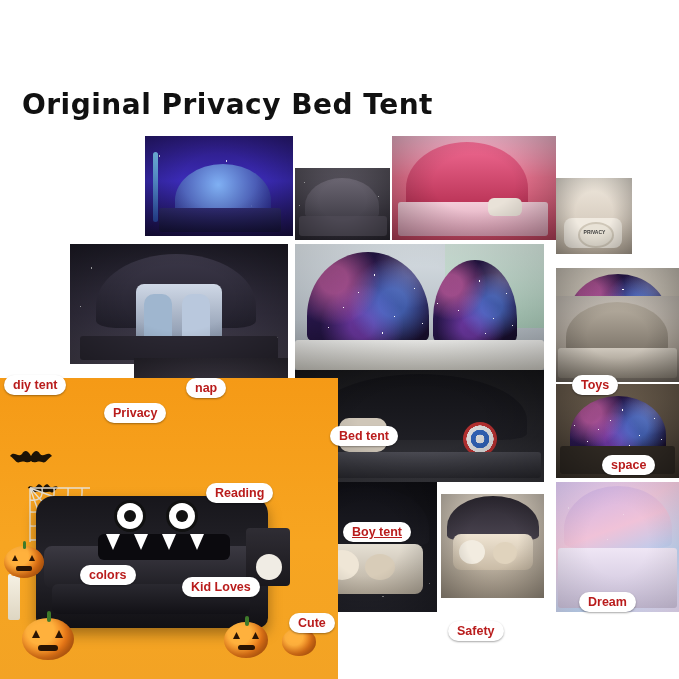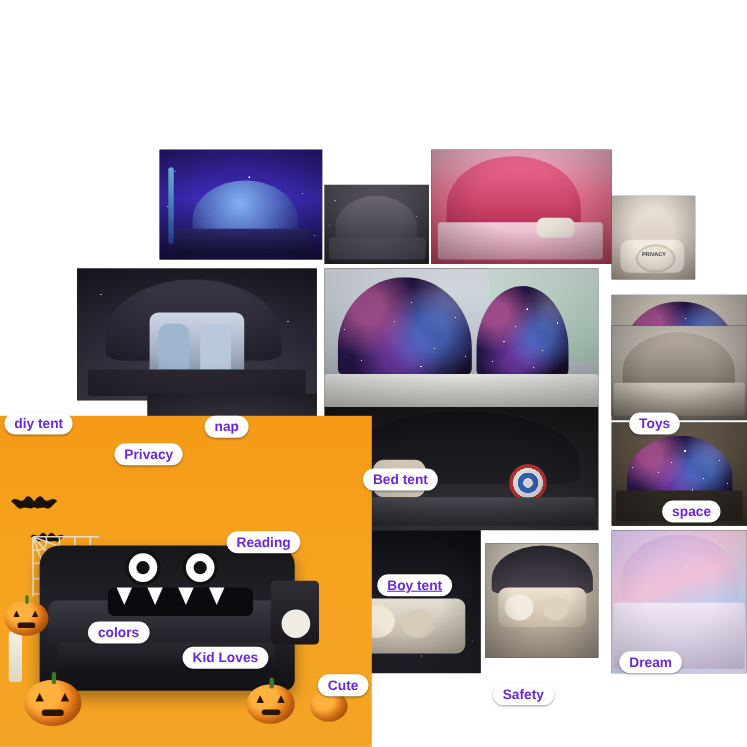--- a/index.html
+++ b/index.html
@@ -29,21 +29,21 @@
   
   .orange-panel{
     position:absolute;left:0;top:378px;width:338px;height:301px;
     background:linear-gradient(180deg,#f59a16 0%, #f7a521 55%, #f3a324 100%);
     overflow:hidden;
   }
 
   
   .pill{
     position:absolute;background:#ffffff;border-radius:11px;
-    padding:3px 9px;font-size:12.5px;color:#6d28d9;font-weight:600;
+    padding:3px 9px;font-size:12.5px;color:#b91c1c;font-weight:600;
     box-shadow:0 1px 2px rgba(0,0,0,.35);white-space:nowrap;
     font-family:"Liberation Sans",sans-serif;
   }
 
   
   .galaxy{
     background:
       radial-gradient(circle at 22% 30%, rgba(255,120,190,.55) 0 12%, transparent 40%),
       radial-gradient(circle at 70% 55%, rgba(90,150,255,.55) 0 14%, transparent 45%),
       radial-gradient(circle at 45% 80%, rgba(180,90,255,.45) 0 12%, transparent 42%),
@@ -91,20 +91,21 @@
 
   .web{position:absolute;}
   .candle{position:absolute;background:linear-gradient(180deg,#f6f1e4,#ded6c2);border-radius:2px;}
   .flame{position:absolute;width:7px;height:12px;background:radial-gradient(circle at 50% 70%, #ffd36e, #ff8a12 70%, rgba(255,138,18,0) 72%);border-radius:50% 50% 45% 45%;}
 </style>
 </head>
 <body>
 
 <div id="root">
 
+  <div class="hdr-sub">Original Privacy Bed Tent</div>
 
   <div class="ph" style="left:145px;top:136px;width:148px;height:100px;">
     <div class="fill blueroom"></div>
     <div class="fill stars" style="opacity:.8"></div>
     <div class="dome" style="left:30px;top:28px;width:96px;height:52px;background:radial-gradient(circle at 45% 40%, rgba(140,200,255,.85), rgba(40,40,140,.9));"></div>
     <div class="bedblock" style="left:14px;top:72px;width:122px;height:24px;background:linear-gradient(180deg,#2e2a6e,#15123a);"></div>
     <div style="position:absolute;left:8px;top:16px;width:5px;height:70px;background:linear-gradient(180deg,#7fd0ff,#2a49a8);border-radius:3px;"></div>
     <div class="vig"></div>
   </div>
 
@@ -296,18 +297,18 @@
 
   <div class="pill" style="left:4px;top:375px;">diy tent</div>
   <div class="pill" style="left:186px;top:378px;">nap</div>
   <div class="pill" style="left:104px;top:403px;">Privacy</div>
   <div class="pill" style="left:330px;top:426px;">Bed tent</div>
   <div class="pill" style="left:572px;top:375px;">Toys</div>
   <div class="pill" style="left:602px;top:455px;">space</div>
   <div class="pill" style="left:206px;top:483px;text-align:center;">Reading</div>
   <div class="pill" style="left:343px;top:522px;text-decoration:underline;">Boy tent</div>
   <div class="pill" style="left:80px;top:565px;">colors</div>
-  <div class="pill" style="left:166px;top:577px;margin-top:11px;">Kid Loves</div>
+  <div class="pill" style="left:182px;top:577px;">Kid Loves</div>
   <div class="pill" style="left:289px;top:613px;">Cute</div>
   <div class="pill" style="left:448px;top:621px;">Safety</div>
-  <div class="pill" style="left:563px;top:592px;">Dream</div>
+  <div class="pill" style="left:579px;top:592px;">Dream</div>
 
 </div>
 
 </body></html>

